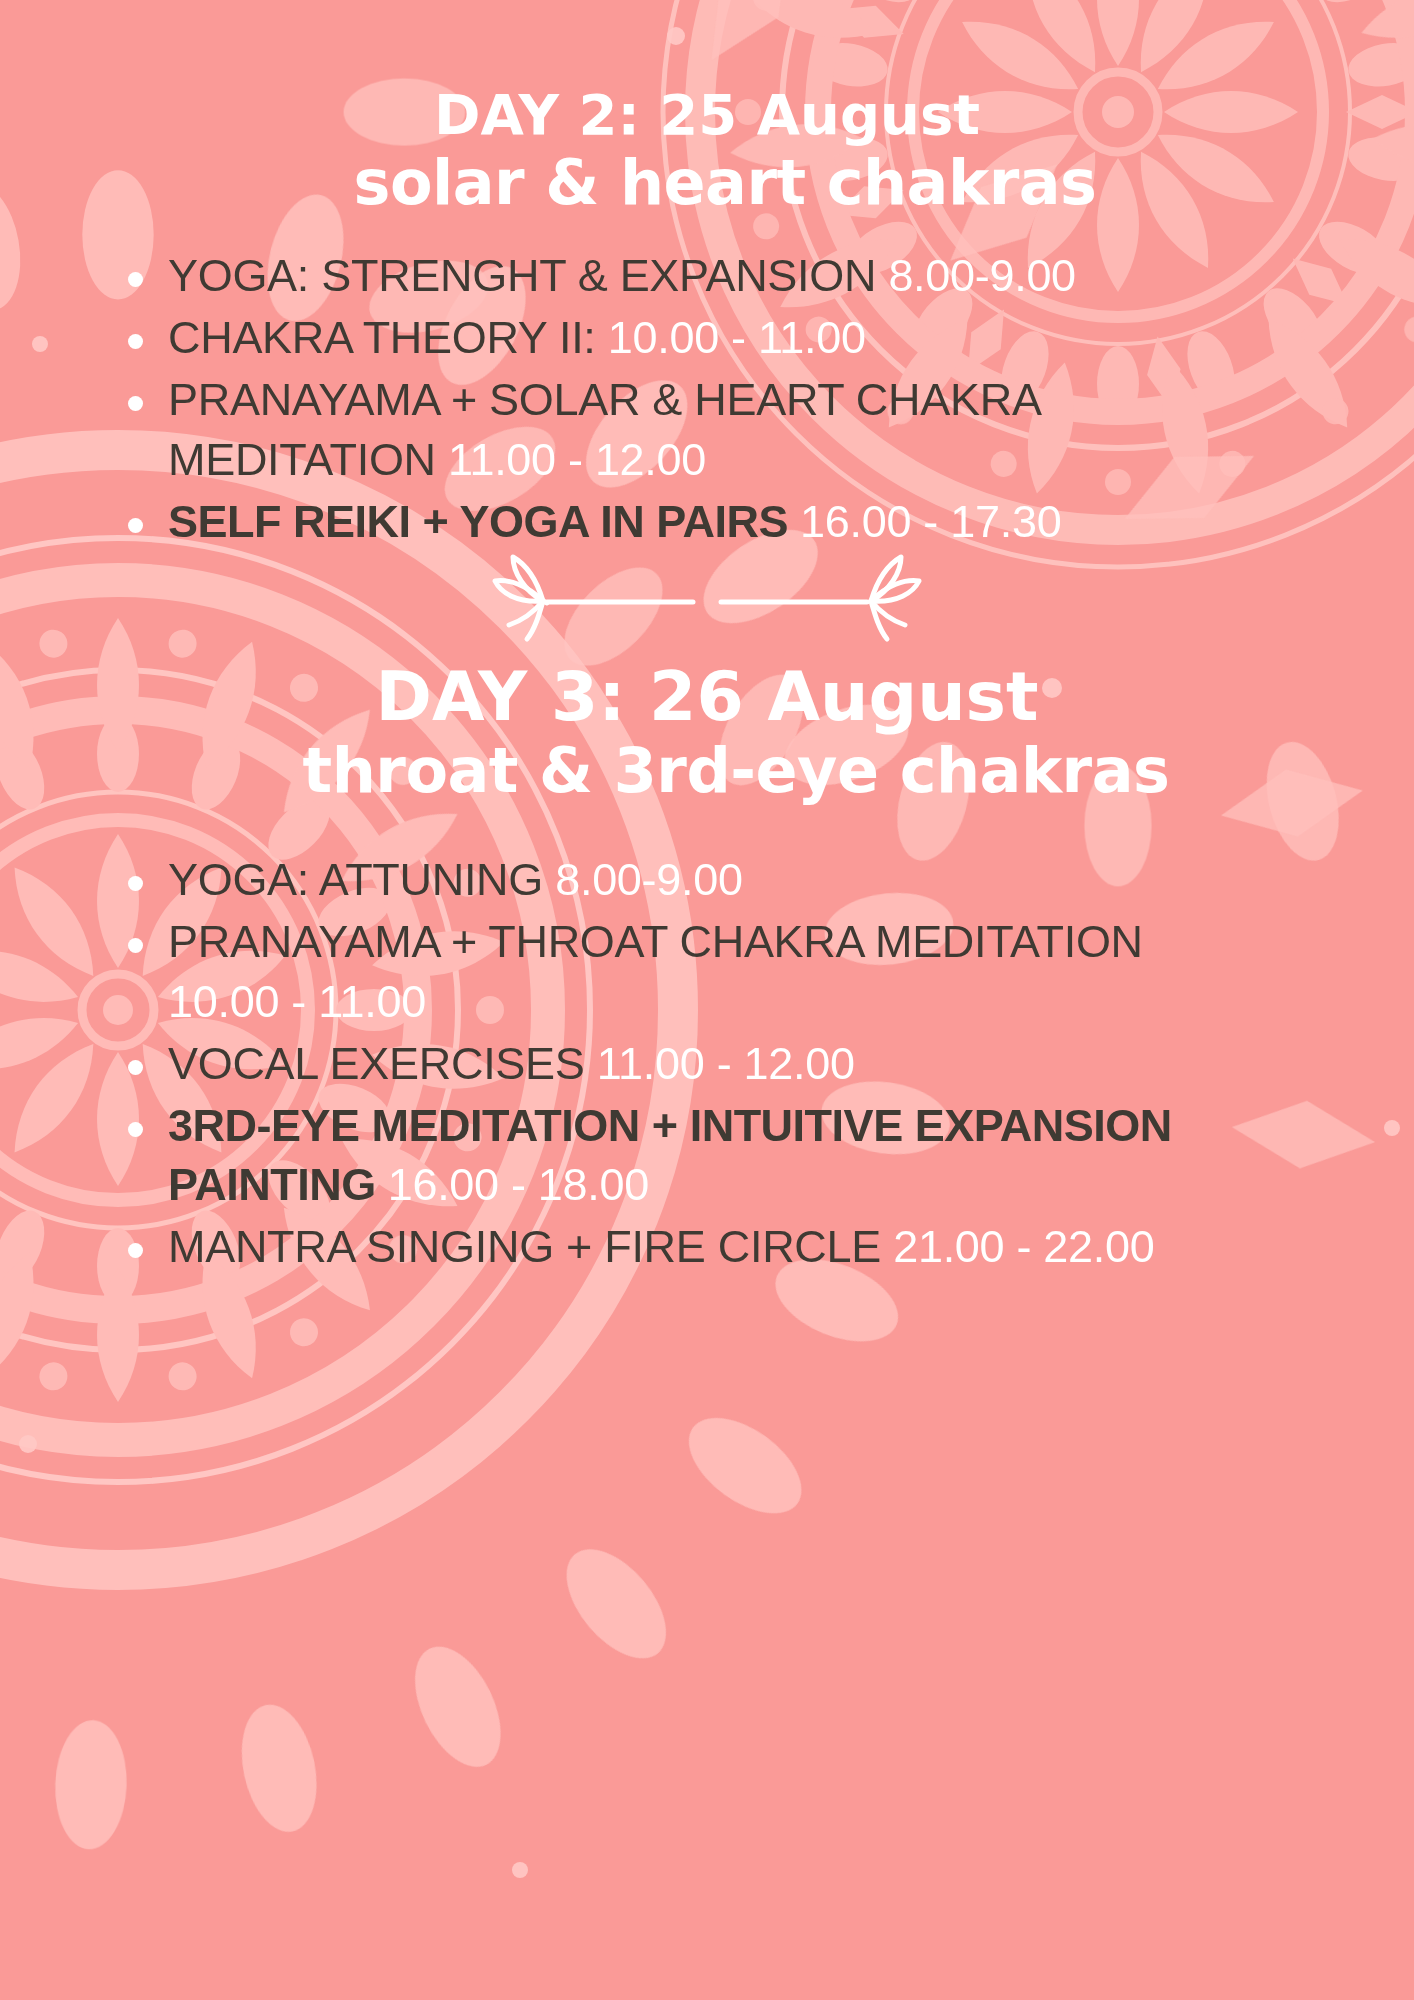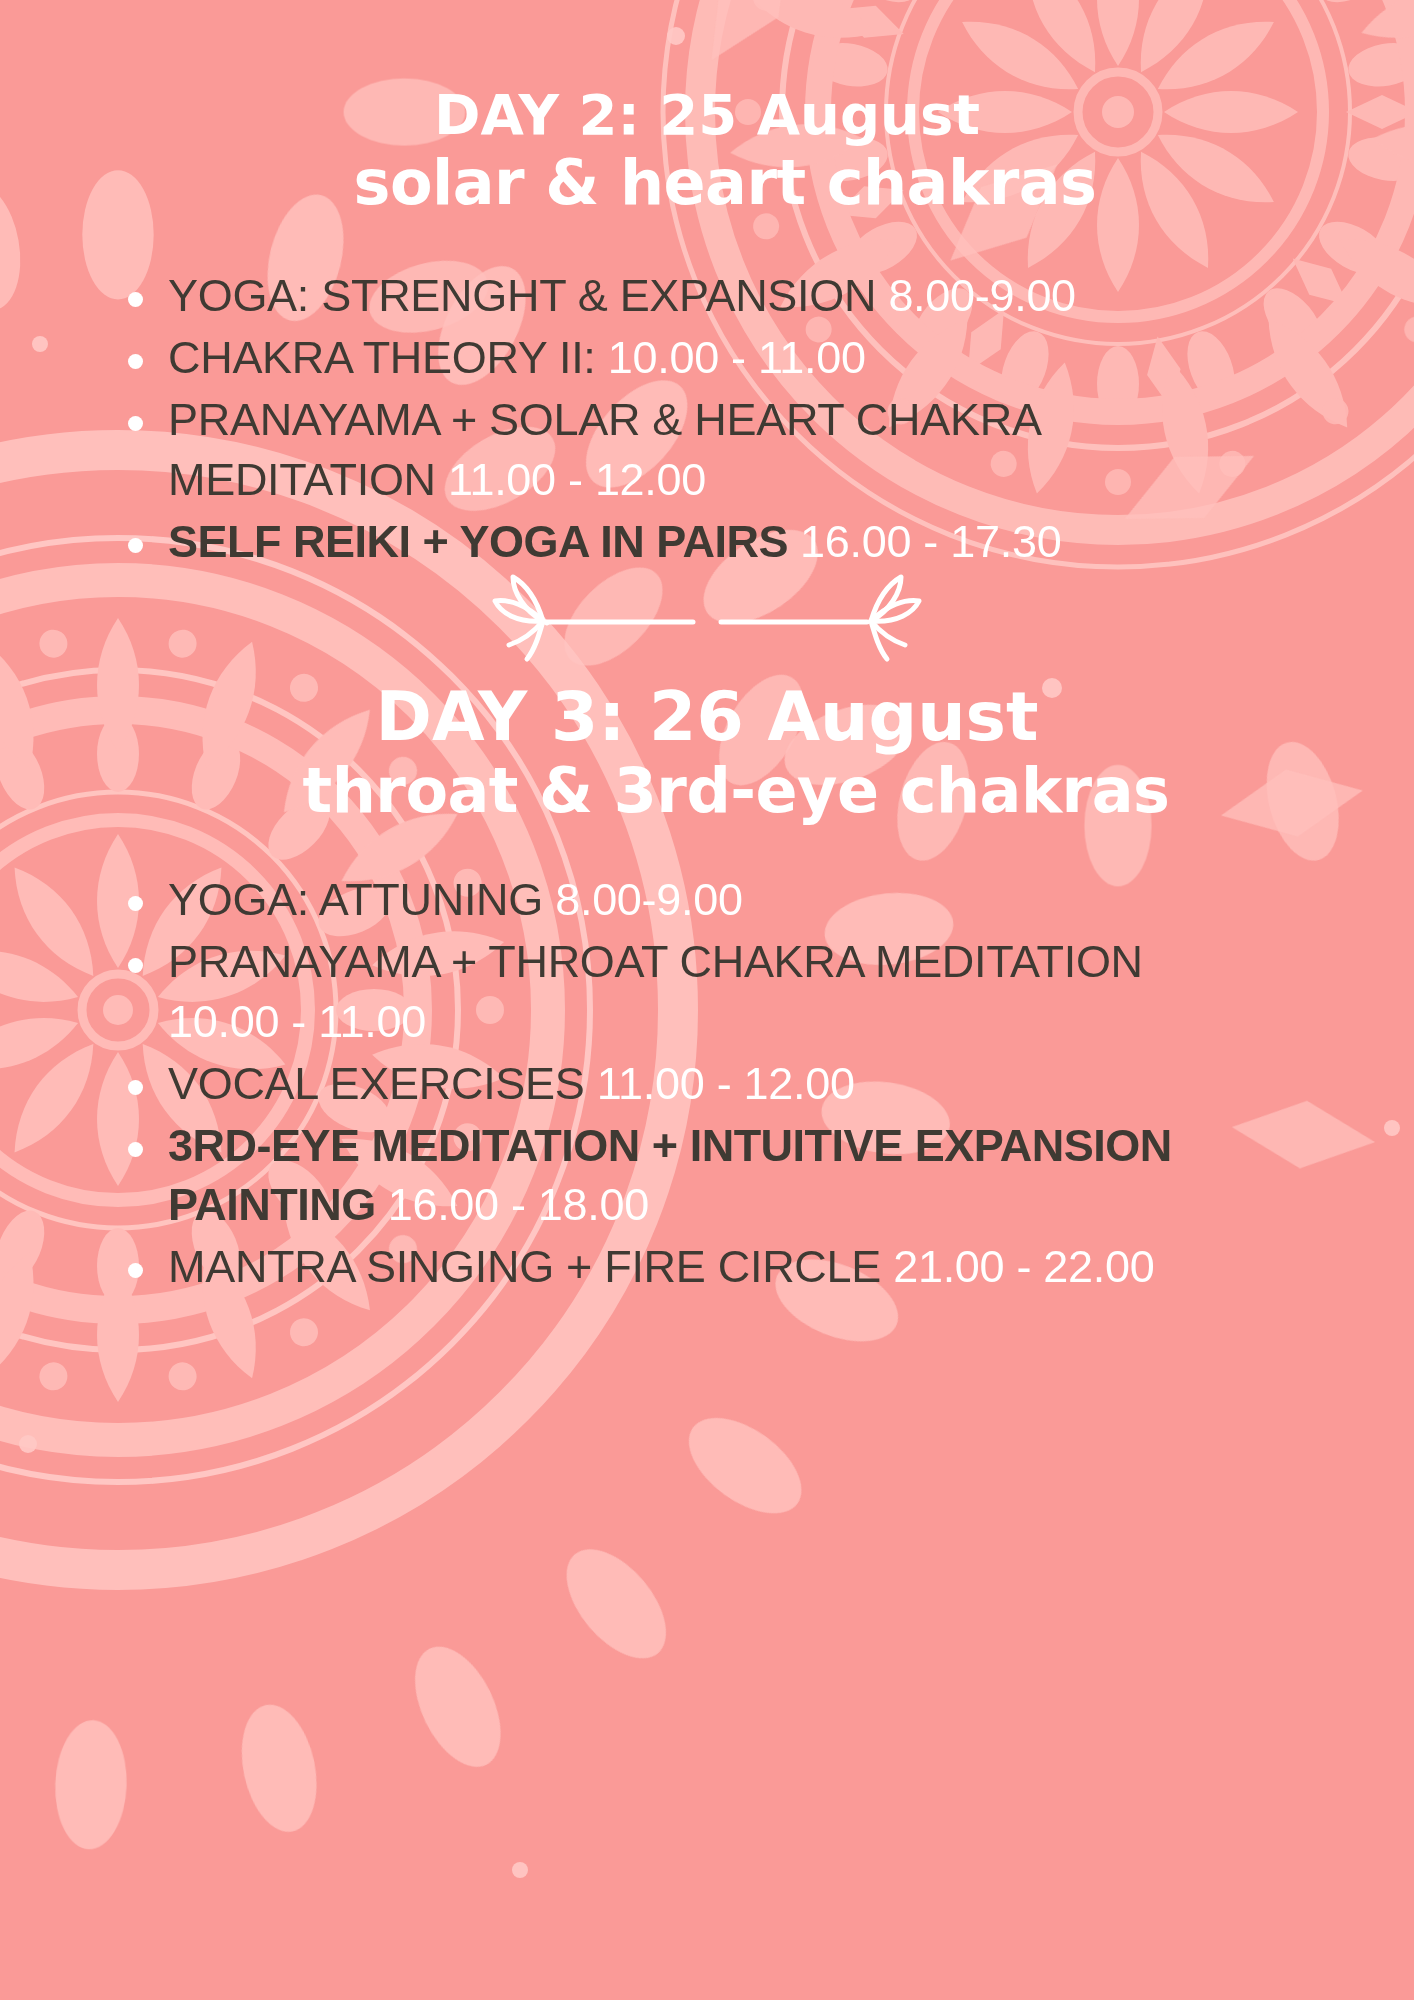--- a/index.html
+++ b/index.html
@@ -49,21 +49,21 @@
   }
   ul.schedule li .bullet{
     position:absolute;left:8px;top:26px;
     width:15px;height:15px;border-radius:50%;
     background:#ffffff;
   }
   ul.schedule li .name{color:#3f3a33;}
   ul.schedule li .time{color:#ffffff;}
   ul.schedule li.bold .name{font-weight:bold;letter-spacing:-0.5px;}
 
-  #day2-list{margin-top:52px;}
+  #day2-list{margin-top:32px;}
   #day3-list{margin-top:48px;}
 
   
   .divider{
     width:1414px;height:100px;
     display:flex;align-items:center;justify-content:center;
     margin-top:-6px;
   }
 </style>
 </head>

